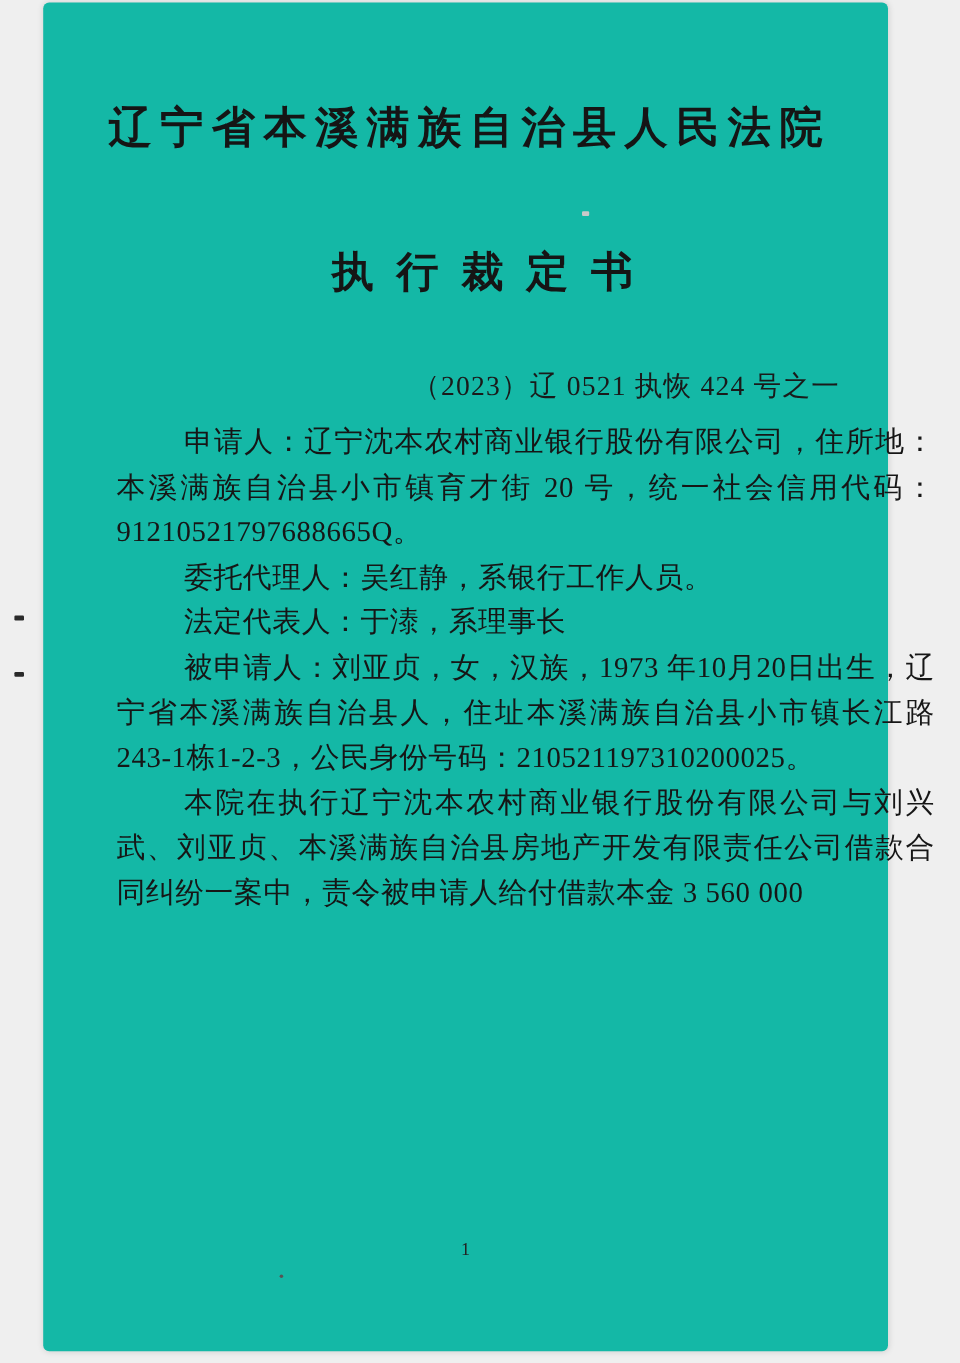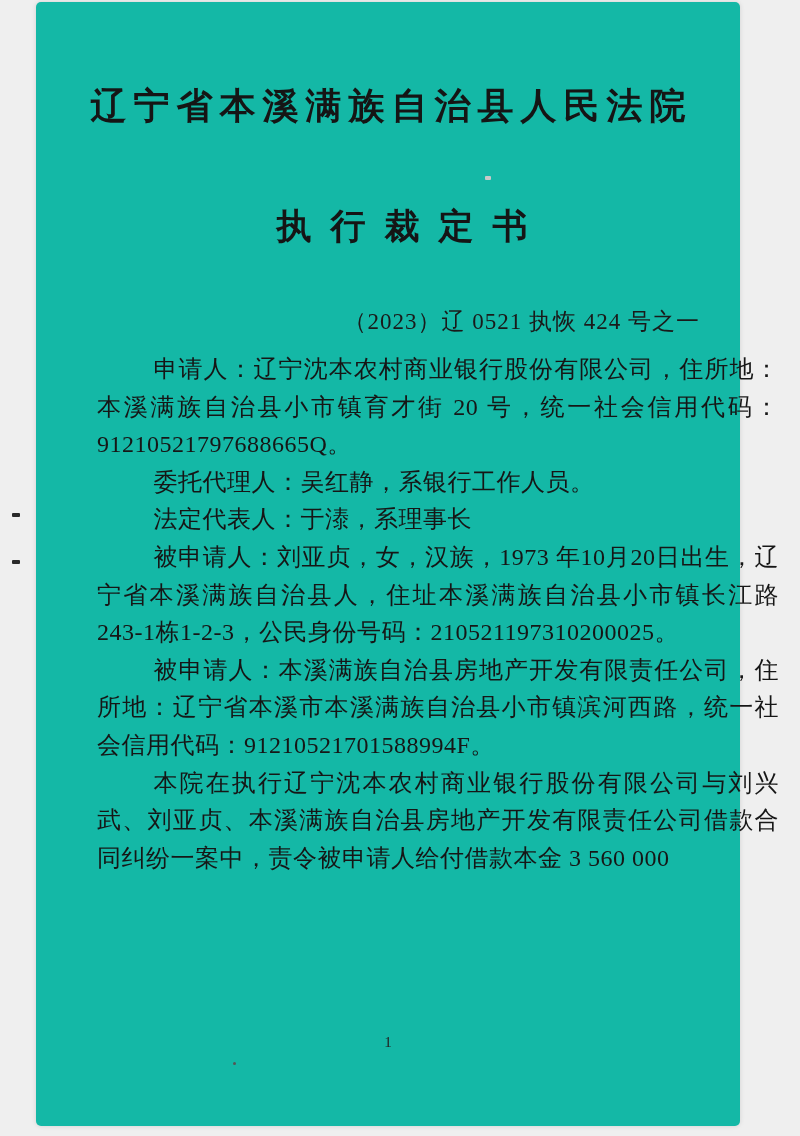--- a/index.html
+++ b/index.html
@@ -111,21 +111,20 @@
 
     <h2 class="doc-title">执行裁定书</h2>
 
     <div class="case-number">（2023）辽 0521 执恢 424 号之一</div>
 
     <div class="body-text">
       <p>申请人：辽宁沈本农村商业银行股份有限公司，住所地：本溪满族自治县小市镇育才街 20 号，统一社会信用代码：91210521797688665Q。</p>
       <p>委托代理人：吴红静，系银行工作人员。</p>
       <p>法定代表人：于溙，系理事长</p>
       <p>被申请人：刘亚贞，女，汉族，1973 年10月20日出生，辽宁省本溪满族自治县人，住址本溪满族自治县小市镇长江路243-1栋1-2-3，公民身份号码：210521197310200025。</p>
-      <p>被申请人：本溪满族自治县房地产开发有限责任公司，住所地：辽宁省本溪市本溪满族自治县小市镇滨河西路，统一社会信用代码：91210521701588994F。</p>
       <p>本院在执行辽宁沈本农村商业银行股份有限公司与刘兴武、刘亚贞、本溪满族自治县房地产开发有限责任公司借款合同纠纷一案中，责令被申请人给付借款本金 3 560 000</p>
     </div>
 
     <div class="page-number">1</div>
   </div>
 
   <span class="speck s1"></span>
   <span class="speck s2"></span>
   <span class="speck s3"></span>
   <span class="speck s4"></span>

